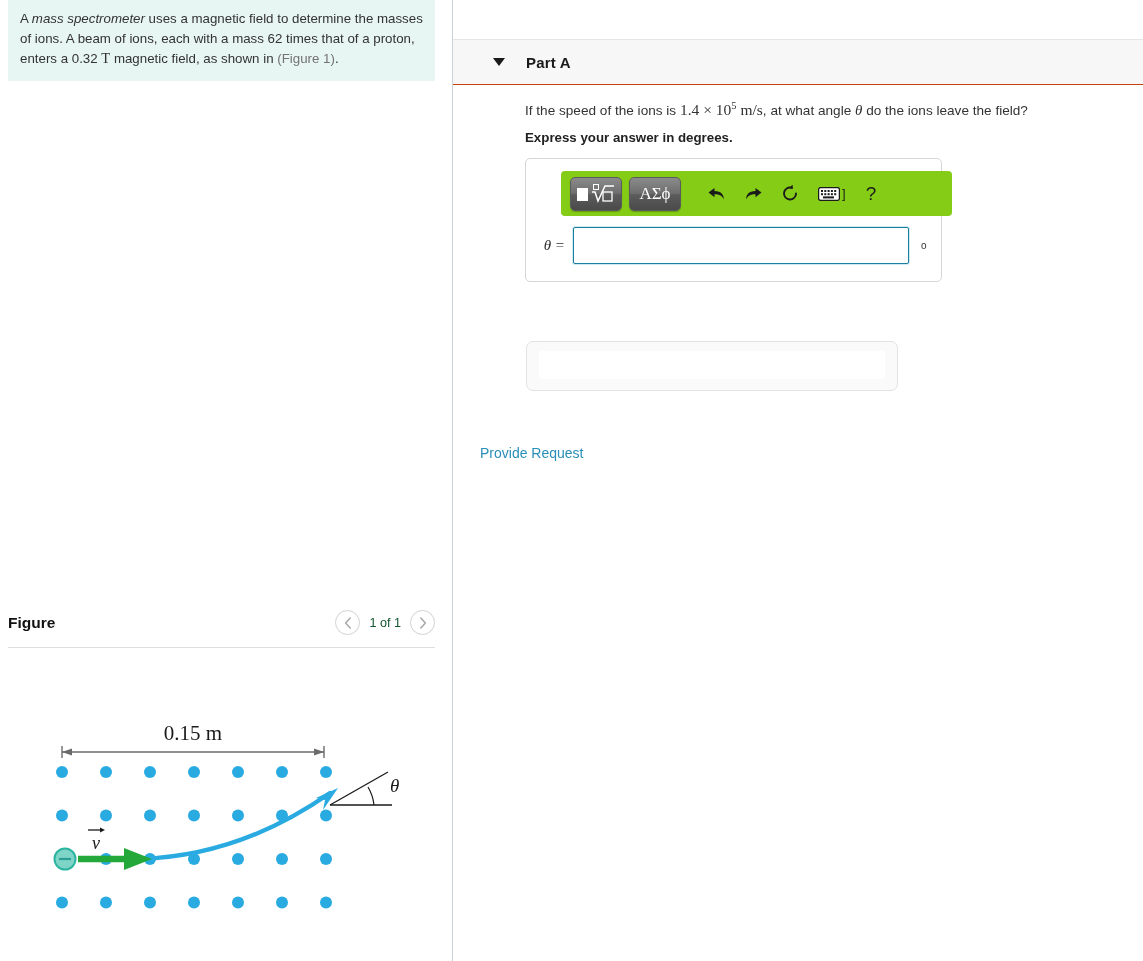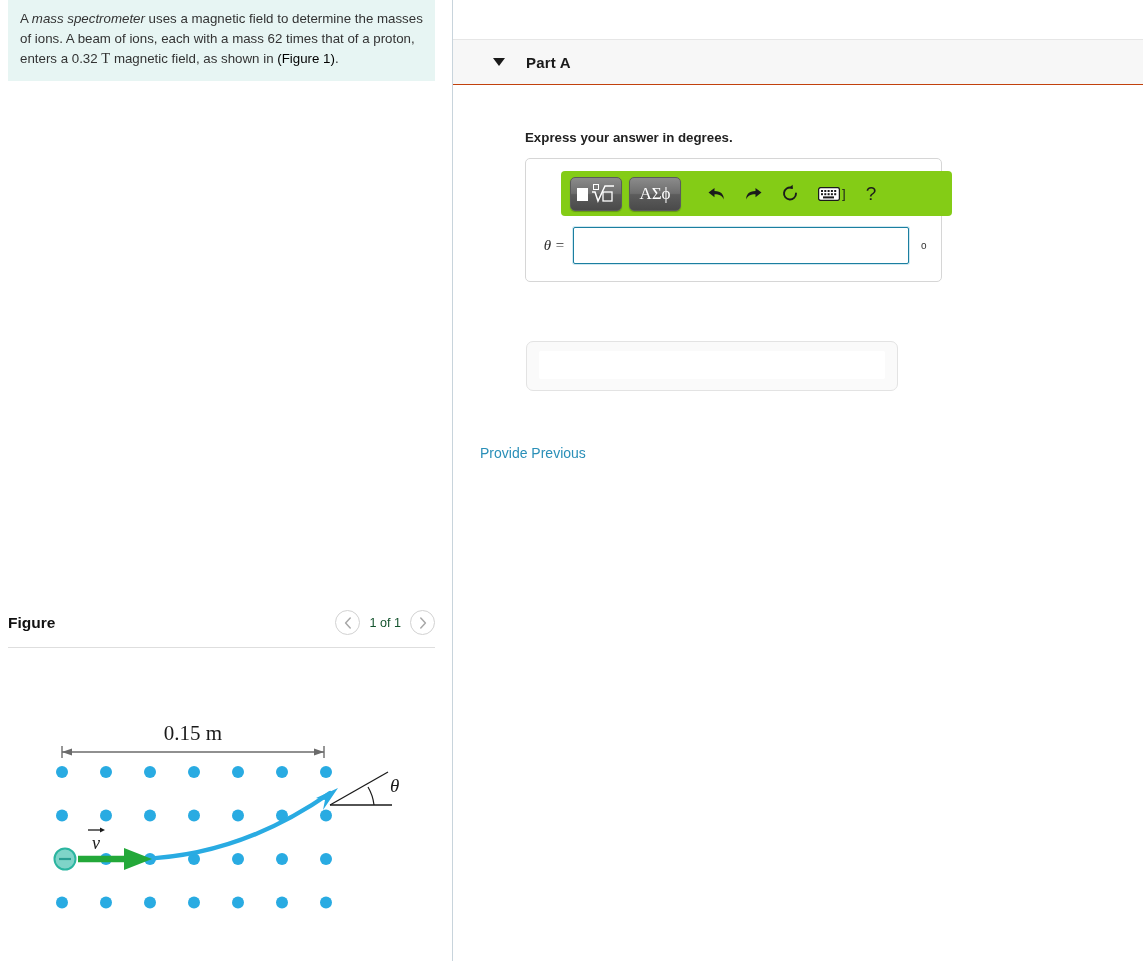--- a/index.html
+++ b/index.html
@@ -24,21 +24,21 @@
   .left-pane { position: absolute; left: 0; top: 0; width: 452px; height: 961px; }
 
   .problem-box {
     position: absolute; left: 8px; top: 0;
     width: 427px; padding: 9px 12px 12px 12px;
     background: #e7f5f3;
     font-size: 13.3px; line-height: 1.47; color: #333333;
   }
   .problem-box em { font-style: italic; }
   .unit-serif { font-family: "Liberation Serif", serif; font-size: 14.5px; }
-  .fig-link { color: #000000; text-decoration: none; cursor: pointer; }
+  .fig-link { color: #737373; text-decoration: none; cursor: pointer; }
 
   
   .figure-header {
     position: absolute; left: 8px; top: 605px; width: 427px; height: 42px;
   }
   .figure-title {
     position: absolute; left: 0; top: 9px;
     font-size: 15.5px; font-weight: bold; color: #111;
   }
   .fig-nav { position: absolute; right: 0; top: 5px; display: flex; align-items: center; gap: 9px; }
@@ -262,20 +262,23 @@
     </div>
   </div>
 
   <div class="right-pane">
 
     <div class="parta-header">
       <div class="caret"></div>
       <div class="parta-label">Part A</div>
     </div>
 
+    <div class="question-text">
+      <span>If the speed of the ions is </span><span class="math"><span>1.4</span> <span>×</span> <span>10</span><sup>5</sup> <span>m/s</span></span><span>, at what angle </span><span class="theta-i">θ</span><span> do the ions leave the field?</span>
+    </div>
 
     <div class="instruction">Express your answer in degrees.</div>
 
     <div class="answer-box">
 
       <div class="mathbar">
 
         <div class="tmpl-btn">
           <svg width="40" height="22" viewBox="0 0 40 22">
             <rect x="1" y="5" width="11" height="13" fill="#ffffff"></rect>
@@ -339,14 +342,14 @@
         <span class="deg-unit">o</span>
       </div>
     </div>
 
 
     <div class="feedback-panel">
       <div class="feedback-redaction"></div>
     </div>
   </div>
 
-  <div class="provide-feedback">Provide Previous</div>
+  <div class="provide-feedback">Provide Request</div>
 </div>
 
 </body></html>

